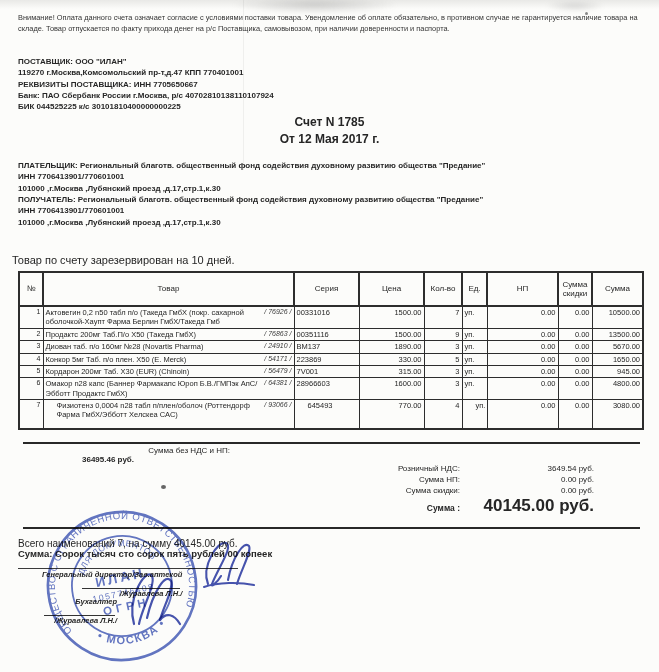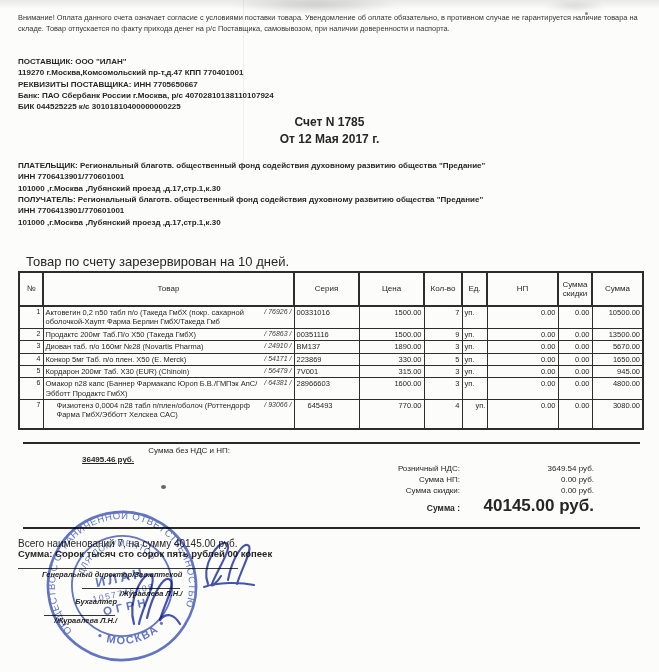--- a/index.html
+++ b/index.html
@@ -14,21 +14,21 @@
        background:radial-gradient(ellipse at center,rgba(120,120,120,.25),rgba(255,255,255,0) 70%);filter:blur(2px);}
   .dot1{position:absolute;left:585px;top:12px;width:3px;height:3px;background:#6b6b6b;border-radius:50%;opacity:.8;}
   .dot2{position:absolute;left:161px;top:485px;width:5px;height:4px;background:#4a4a4a;border-radius:50%;opacity:.85;}
   .fold{position:absolute;left:243px;top:0;width:1px;height:170px;background:rgba(0,0,0,.05);}
 
   .disclaimer{position:absolute;left:18px;top:12px;width:622px;font-size:7.4px;line-height:1.5;color:#333;margin:0;}
   .supplier{position:absolute;left:18px;top:56px;font-size:8px;font-weight:bold;line-height:1.42;}
   .title{position:absolute;left:0;top:115px;width:100%;text-align:center;font-size:12px;font-weight:bold;}
   .titledate{position:absolute;left:0;top:132px;width:100%;text-align:center;font-size:12px;font-weight:bold;}
   .parties{position:absolute;left:18px;top:160px;width:625px;font-size:8px;font-weight:bold;line-height:1.42;}
-  .reserve{position:absolute;left:26px;top:254px;font-size:13px;}
+  .reserve{position:absolute;left:12px;top:254px;font-size:11px;}
 
   table.items{position:absolute;left:18px;top:271px;width:624px;border-collapse:collapse;table-layout:fixed;
               font-size:7.5px;border:2px solid #2d2d2d;}
   table.items th{border:2px solid #2d2d2d;font-weight:normal;font-size:8px;padding:2px 1px;height:28px;
                  text-align:center;vertical-align:middle;line-height:1.15;}
   table.items td{border-left:1px solid #2d2d2d;border-right:1px solid #2d2d2d;border-top:1px solid #2d2d2d;
                  padding:1px 2px;vertical-align:top;line-height:1.25;}
   table.items tbody tr:last-child td{padding-bottom:8px;padding-left:13px;}
   .c-num{text-align:right;font-size:7px;}
   .prodwrap{display:flex;align-items:flex-start;}
@@ -39,21 +39,21 @@
   .c-unit{text-align:left;padding-left:3px;}
 
   .hline{position:absolute;left:23px;width:617px;height:2px;background:#282828;}
   .hline1{top:442px;} .hline2{top:527px;}
 
   .totals{position:absolute;left:0;top:446px;width:594px;}
   .t-row{display:flex;justify-content:flex-end;align-items:baseline;}
   .t-label{width:230px;text-align:right;font-size:8px;}
   .t-value{width:134px;text-align:right;font-size:8px;}
   .t-r0{margin-bottom:0;flex-direction:column;} .t-r1{margin-bottom:2px;} .t-r2{margin-bottom:2px;} .t-r3{margin-bottom:1px;}
-  .t-bold{font-weight:bold;text-decoration:underline;}
+  .t-bold{font-weight:bold;}
   .t-big-label{font-size:8.5px;font-weight:bold;}
   .t-big{font-weight:bold;font-size:17px;}
 
   .items-line{position:absolute;left:18px;top:538px;font-size:10px;border-bottom:1px solid #3a3a3a;padding-bottom:19px;}
   .sum-words{position:absolute;left:18px;top:548px;font-size:9.5px;font-weight:bold;}
 
   .sigrow{position:absolute;display:flex;align-items:flex-end;font-size:7.5px;font-style:italic;font-weight:bold;flex-direction:column;}
   .sig1{left:42px;top:570px;}
   .sig2{left:42px;top:597px;}
   .s-line1{width:98px;border-bottom:1px solid #333;height:9px;margin:0 2px;}

